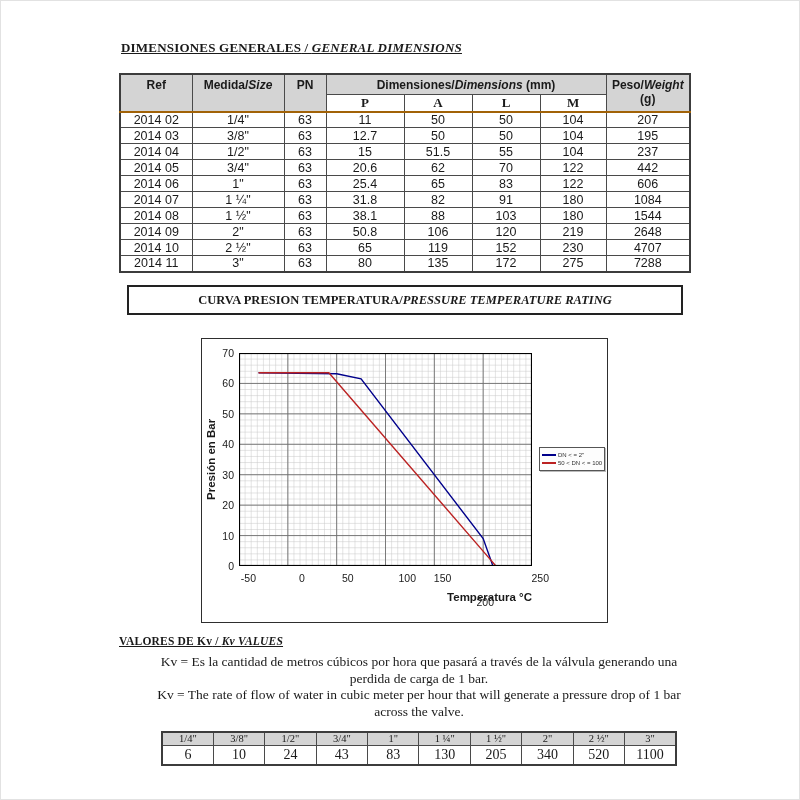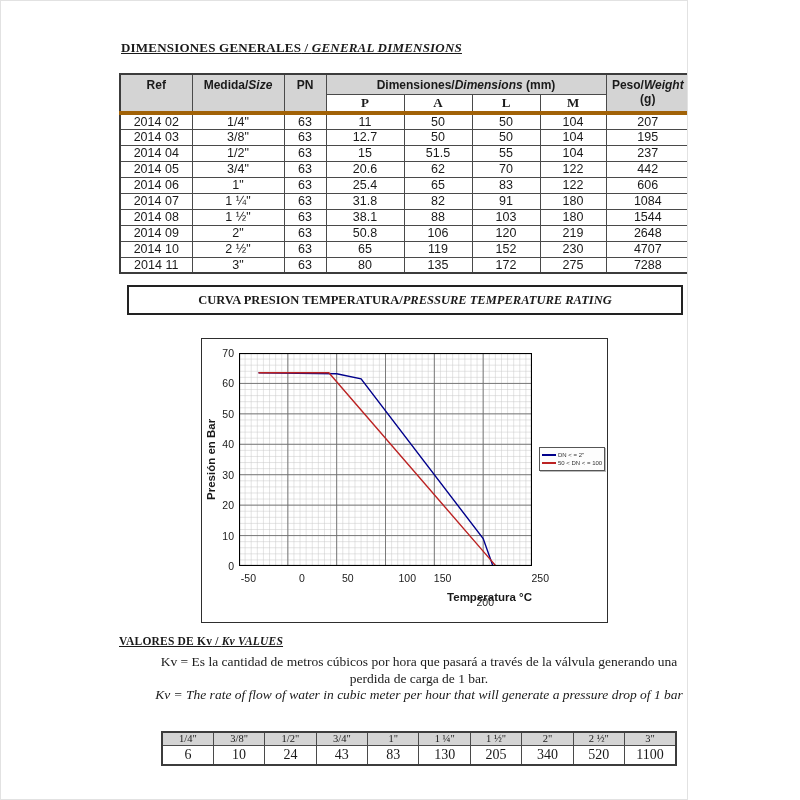--- a/index.html
+++ b/index.html
@@ -1,18 +1,18 @@
 <!DOCTYPE html>
 <html><head>
 <meta charset="utf-8">
 <style>
   * { margin:0; padding:0; box-sizing:border-box; }
   html,body { background:#ffffff; }
   .page {
-    position:relative; width:688px; height:800px; background:#fff;
+    position:relative; width:800px; height:800px; background:#fff;
     border:1px solid #e2e2e2; overflow:hidden;
     font-family:"Liberation Serif", serif; color:#1a1a1a;
   }
   
   .sec-title {
     position:absolute; font-weight:bold; font-size:13px;
     text-decoration:underline; letter-spacing:.2px; white-space:nowrap;
   }
   .sec-title .it { font-style:italic; }
   #title-dimensions { left:120px; top:39px; }
@@ -22,21 +22,21 @@
   #dims-table {
     position:absolute; left:118px; top:72px; width:570px;
     border-collapse:collapse; table-layout:fixed;
     border:2px solid #3c3c3c;
   }
   #dims-table th, #dims-table td { border:1px solid #4a4a4a; overflow:hidden; }
   #dims-table thead th {
     background:#d4d4d4; font-family:"Liberation Sans", sans-serif;
     font-weight:bold; font-size:12px; height:20px; vertical-align:top; padding-top:3px;
   }
-  #dims-table thead { border-bottom:4px solid #a16207;border-radius:13px; }
+  #dims-table thead { border-bottom:2px solid #a16207;border-radius:13px; }
   #dims-table thead .sub th {
     background:#ffffff; font-family:"Liberation Serif", serif;
     font-size:13px; height:13px; padding:0; vertical-align:middle;
   }
   #dims-table tbody td {
     font-family:"Liberation Sans", sans-serif; font-size:12.5px;
     height:16px; text-align:center; padding:0; background:#fff;
   }
   #dims-table th .it { font-style:italic; }
 
@@ -79,21 +79,21 @@
   }
   .legend-row { display:flex; align-items:center; height:8px; }
   .legend-swatch { width:14px; height:2px; margin-right:2px; flex:none; }
   .legend-label {
     font-family:"Liberation Sans", sans-serif; font-size:6px; color:#333;
     white-space:nowrap; line-height:8px;
   }
 
   
   #kv-desc { position:absolute; left:118px; top:653px; width:600px; font-size:13.5px; line-height:16.5px;text-align:center; }
-  #kv-desc .it { font-style:italic; }
+  #kv-desc .it { }
 
   
   #kv-table {
     position:absolute; left:160px; top:730px; width:516px;
     border-collapse:collapse; table-layout:fixed; border:2px solid #3c3c3c;
   }
   #kv-table td { border:1px solid #4a4a4a; text-align:center; padding:0; }
   #kv-table .kv-head td { background:#d4d4d4; font-size:10.5px; height:13px; }
   #kv-table .kv-vals td { background:#fff; font-size:14px; height:20px; }
 </style>
@@ -380,20 +380,21 @@
   </div>
 
   <div class="sec-title" id="title-kv">
     <span>VALORES DE Kv</span><span> / </span><span class="it">Kv VALUES</span>
   </div>
 
   <div id="kv-desc">
     <div>Kv = Es la cantidad de metros cúbicos por hora que pasará a través de la válvula generando una</div>
     <div>perdida de carga de 1 bar.</div>
     <div class="it">Kv =  The rate of flow of water in cubic meter per hour that will generate a pressure drop of 1 bar</div>
+    <div class="it">across the valve.</div>
   </div>
 
   <table id="kv-table">
     <tbody>
       <tr class="kv-head">
           <td>1/4"</td>
           <td>3/8"</td>
           <td>1/2"</td>
           <td>3/4"</td>
           <td>1"</td>

